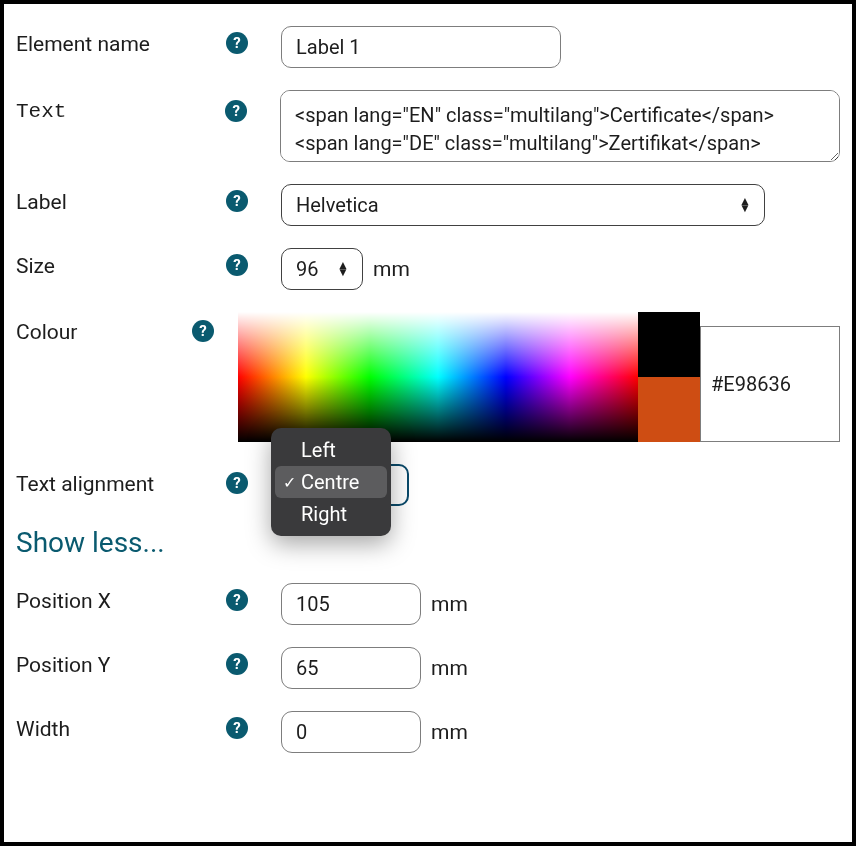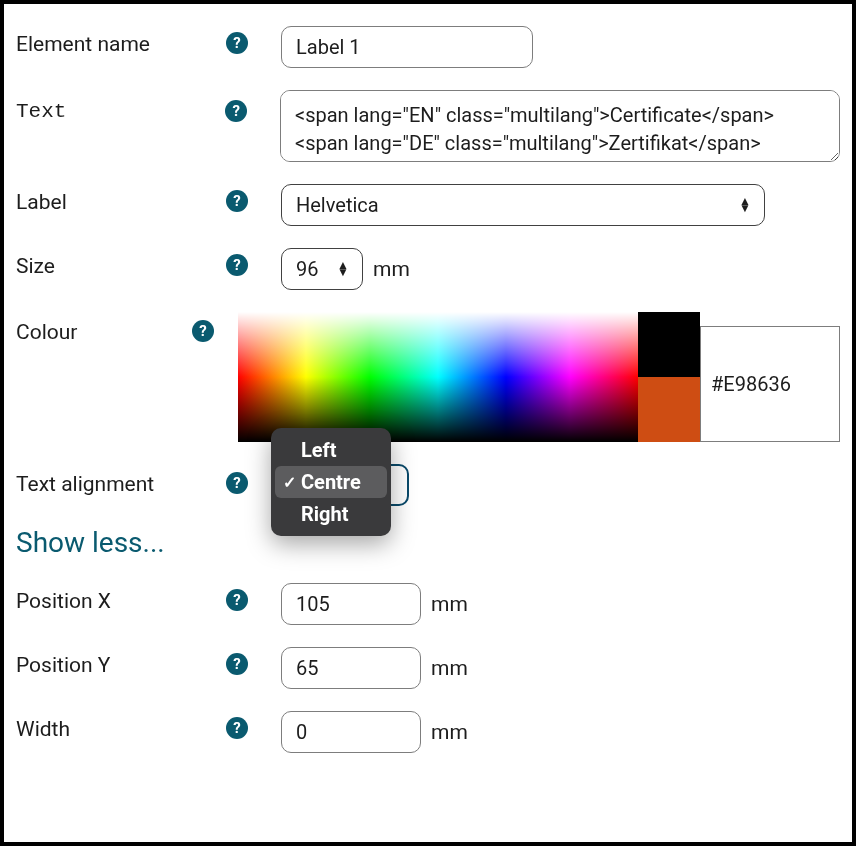--- a/index.html
+++ b/index.html
@@ -56,21 +56,21 @@
     .text-input {
       font-family: inherit;
       font-size: 20px;
       padding: 8px 14px;
       border: 1.5px solid #7d7d7d;
       border-radius: 10px;
       background: #fff;
       color: #1d1d1d;
     }
     .element-name-input {
-      width: 252px;
+      width: 280px;
     }
     .textarea {
       font-family: inherit;
       font-size: 20px;
       padding: 10px 14px;
       border: 1.5px solid #7d7d7d;
       border-radius: 10px;
       background: #fff;
       color: #1d1d1d;
       width: 560px;
@@ -182,21 +182,20 @@
     .dropdown-menu {
       position: absolute;
       left: -10px;
       top: -36px;
       background: #3a3a3c;
       border-radius: 10px;
       padding: 6px 0;
       width: 120px;
       box-shadow: 0 8px 24px rgba(0,0,0,0.35);
       z-index: 10;
-      font-weight: bold;
     }
     .dropdown-item {
       color: #fff;
       font-size: 20px;
       padding: 4px 12px 4px 30px;
       display: flex;
       align-items: center;
       position: relative;
       cursor: default;
     }
@@ -213,20 +212,21 @@
     }
     .show-less {
       color: #0a5a6f;
       font-size: 28px;
       cursor: pointer;
       margin-bottom: 24px;
       display: inline-block;
     }
     .num-input {
       width: 140px;
+      border-radius: 11px;
     }
     .row-text .label-col { padding-top: 10px; font-family: Liberation Mono, monospace; }
     .row-text .help-col { padding-top: 10px; }
     .row-colour .label-col { padding-top: 8px; }
     .row-colour .help-col { padding-top: 8px; }
     .row-alignment { margin-bottom: 20px; }
     .row-alignment .label-col { padding-top: 8px; }
     .row-alignment .help-col { padding-top: 8px; }
   </style>
 </head>

